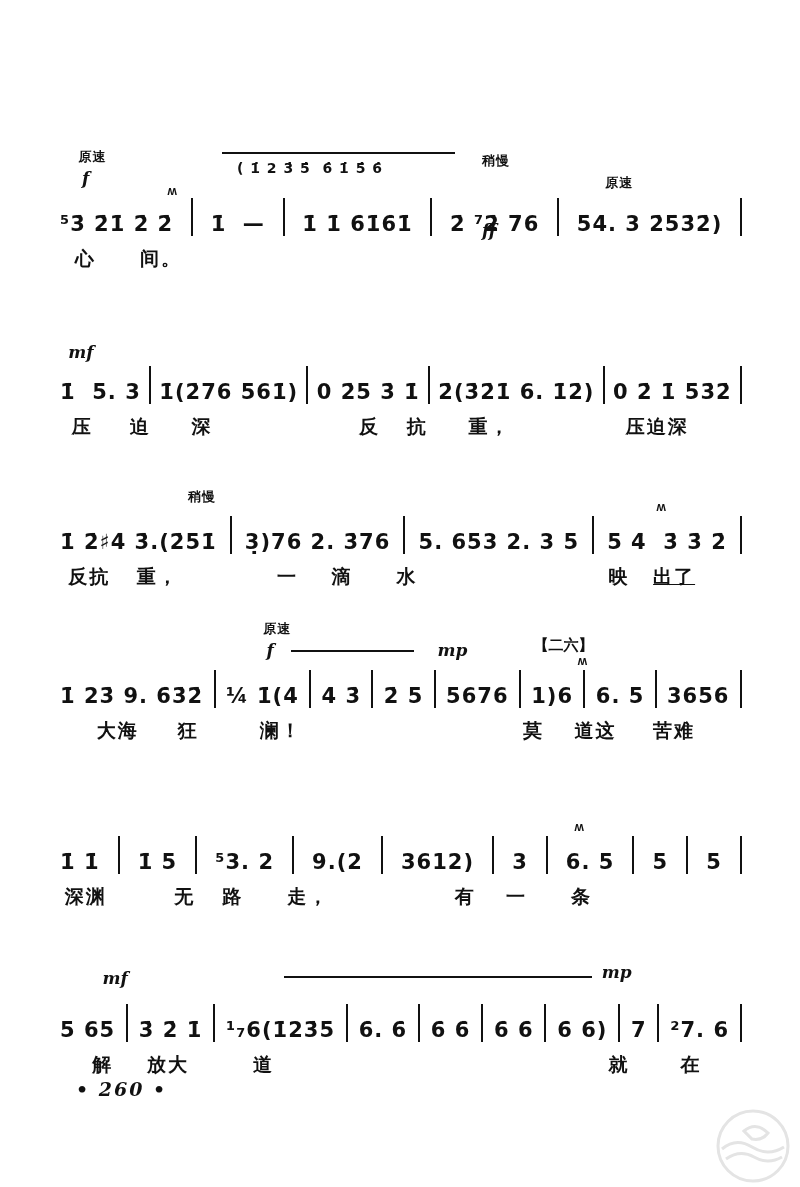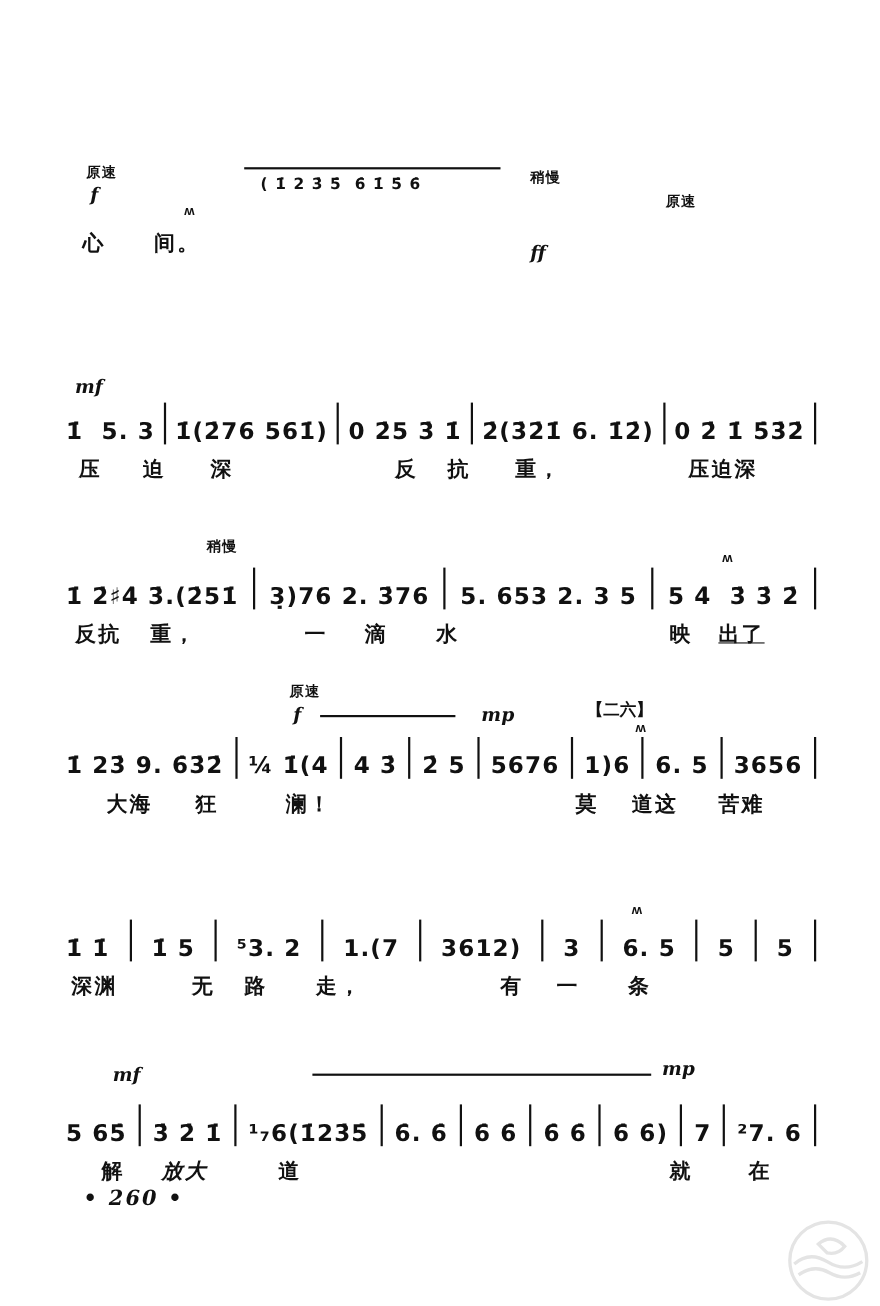--- a/index.html
+++ b/index.html
@@ -47,20 +47,32 @@
     <div class="ann">
       <span class="tempo" style="left:3%;top:0;">原速</span>
       <span class="dyn" style="left:3.5%;top:20px;">f</span>
       <div class="phrase-line" style="left:24%;width:34%;top:4px;"></div>
       <span class="cue" style="left:22.5%;top:12px;margin-left:25px;">( 1̇ 2 3̇ 5̇  6̇ 1̇ 5̇ 6̇</span>
       <span class="tempo" style="left:62%;top:4px;">稍慢</span>
       <span class="dyn" style="left:62%;top:24px;margin-top:48px;">ff</span>
       <span class="tempo" style="left:80%;top:26px;">原速</span>
       <span class="orn" style="left:16%;top:36px;">ʍ</span>
     </div>
+    <div class="notation">
+      <span class="measure">⁵3̇ 2̇1̇ 2̇ 2̇</span>
+      <div class="bar"></div>
+      <span class="measure">1̇  —</span>
+      <div class="bar"></div>
+      <span class="measure">1̇ 1̇ 6̇1̇6̇1̇</span>
+      <div class="bar"></div>
+      <span class="measure">2̇ ⁷2̇ 7̇6</span>
+      <div class="bar"></div>
+      <span class="measure">5̇4. 3 2̇5̇3̇2̇)</span>
+      <div class="bar"></div>
+    </div>
     <div class="lyrics">
       <span style="left:2.5%;">心</span>
       <span style="left:12%;">间。</span>
     </div>
   </div>
 
   <div class="system" style="top:168px;">
     <div class="ann">
       <span class="dyn" style="left:1.5%;top:26px;">mf</span>
     </div>
@@ -154,21 +166,21 @@
     <div class="ann">
       <span class="orn" style="left:75.5%;top:34px;">ʍ</span>
     </div>
     <div class="notation">
       <span class="measure">1̇ 1̇</span>
       <div class="bar"></div>
       <span class="measure">1̇ 5</span>
       <div class="bar"></div>
       <span class="measure">⁵3. 2</span>
       <div class="bar"></div>
-      <span class="measure">1.(7</span>
+      <span class="measure">9.(2</span>
       <div class="bar"></div>
       <span class="measure">3612)</span>
       <div class="bar"></div>
       <span class="measure">3</span>
       <div class="bar"></div>
       <span class="measure">6. 5</span>
       <div class="bar"></div>
       <span class="measure">5</span>
       <div class="bar"></div>
       <span class="measure">5</span>
@@ -206,21 +218,21 @@
       <div class="bar"></div>
       <span class="measure">6̇ 6̇)</span>
       <div class="bar"></div>
       <span class="measure">7</span>
       <div class="bar"></div>
       <span class="measure">²7. 6</span>
       <div class="bar"></div>
     </div>
     <div class="lyrics">
       <span style="left:5%;">解</span>
-      <span style="left:13%;font-style:italic;">放大</span>
+      <span style="left:13%;">放大</span>
       <span style="left:28.5%;">道</span>
       <span style="left:80.5%;">就</span>
       <span style="left:91%;">在</span>
     </div>
   </div>
 
 </div>
 
 <div class="page-number">• 260 •</div>
 

